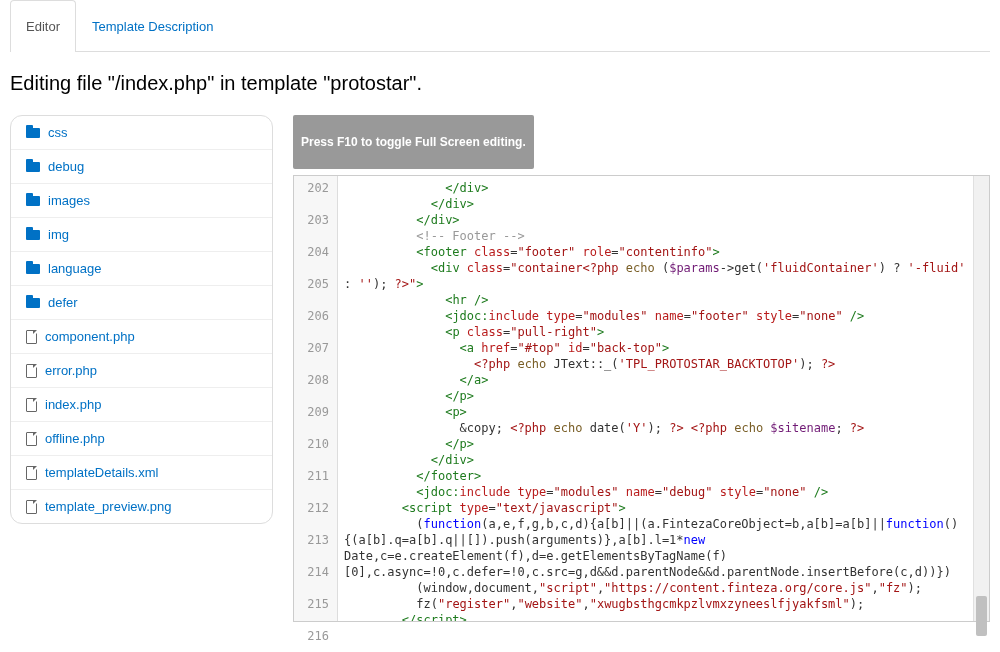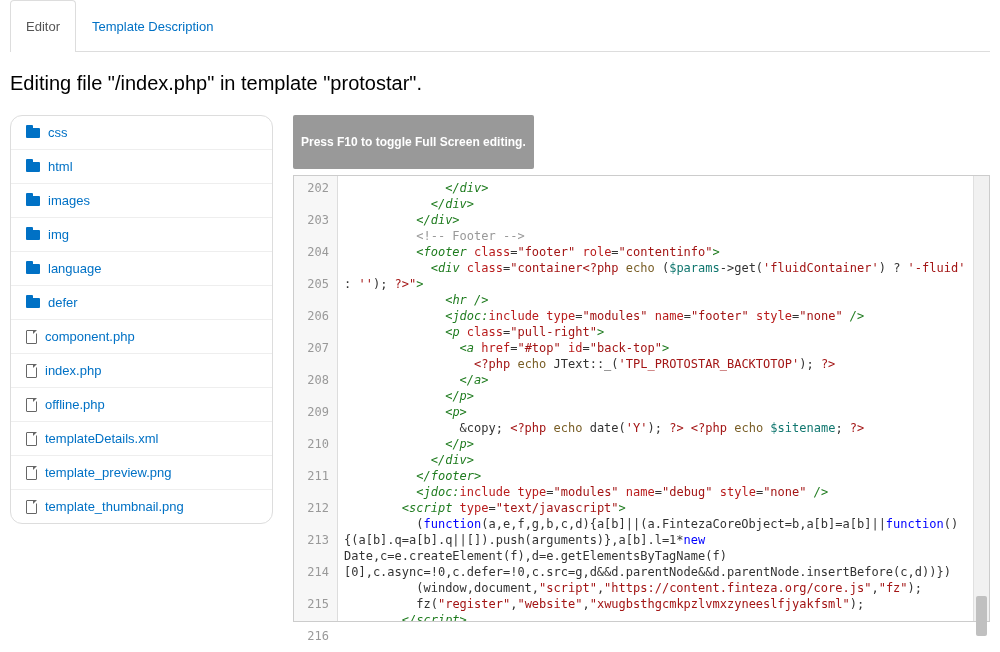--- a/index.html
+++ b/index.html
@@ -17,25 +17,25 @@
   .folder .icon::before { content:""; position:absolute; left:0; top:1px; width:14px; height:10px; background:#0071c5; border-radius:1px; }
   .folder .icon::after { content:""; position:absolute; left:0; top:-2px; width:7px; height:4px; background:#0071c5; border-radius:1px 1px 0 0; }
   .file .icon { width:11px; height:14px; border:1px solid #666; border-radius:1px; position:relative; background:#fff; }
   .file .icon::before { content:""; position:absolute; right:-1px; top:-1px; width:0; height:0; border-left:4px solid transparent; border-top:4px solid #fff; }
   .file .icon::after { content:""; position:absolute; right:-1px; top:-1px; width:0; height:0; border-left:4px solid #666; border-bottom:4px solid transparent; }
   .editor-col { flex:1; min-width:0; }
   .hint { display:inline-block; background:#999; color:#fff; padding:20px 8px; border-radius:2px; font-weight:bold; font-size:12px; margin-bottom:6px; }
   .editor-wrap { border:1px solid #ccc; position:relative; height:447px; display:flex; }
   .gutter { background:#f7f7f7; border-right:1px solid #ddd; color:#999; padding:4px 8px 4px 4px; font-family:Consolas,Menlo,monospace; font-size:12px; line-height:16px; text-align:right; user-select:none; width:44px; }
   .code { flex:1; padding:4px 6px; font-family:Consolas,Menlo,monospace; font-size:12px; line-height:16px; white-space:pre-wrap; word-break:break-word; overflow-y:auto; color:#333; }
-  .code .t-tag { color:#1e7b1e;font-style:italic; }
+  .code .t-tag { color:#1e7b1e; }
   .code .t-attr { color:#b91c1c; }
   .code .t-str { color:#a31515; }
   .code .t-php { color:#795e26; }
-  .code .t-var { color:#0f766e;text-align:right; }
+  .code .t-var { color:#701a75;text-align:right; }
   .code .t-kw { color:#0000ff; }
   .code .t-cm { color:#999;margin-top:16px; }
   .scrollbar { width:16px; background:#f1f1f1; border-left:1px solid #e0e0e0; position:relative; }
   .scrollbar .thumb { position:absolute; left:2px; right:2px; top:420px; height:40px; background:#c0c0c0; border-radius:2px; }
   .gut-arrow { display:inline-block; width:8px; color:#aaa; }
 </style>
 </head>
 <body>
 
 <div class="page">
@@ -47,21 +47,21 @@
   <h2 class="title">Editing file "/index.php" in template "protostar".</h2>
 
   <div class="cols">
     <div class="tree" id="file-tree">
         <div class="tree-item folder">
           <span class="icon"></span>
           <span>css</span>
         </div>
         <div class="tree-item folder">
           <span class="icon"></span>
-          <span>html</span>
+          <span>debug</span>
         </div>
         <div class="tree-item folder">
           <span class="icon"></span>
           <span>images</span>
         </div>
         <div class="tree-item folder">
           <span class="icon"></span>
           <span>img</span>
         </div>
         <div class="tree-item folder">
@@ -71,37 +71,37 @@
         <div class="tree-item folder">
           <span class="icon"></span>
           <span>defer</span>
         </div>
         <div class="tree-item file">
           <span class="icon"></span>
           <span>component.php</span>
         </div>
         <div class="tree-item file">
           <span class="icon"></span>
+          <span>error.php</span>
+        </div>
+        <div class="tree-item file">
+          <span class="icon"></span>
           <span>index.php</span>
         </div>
         <div class="tree-item file">
           <span class="icon"></span>
           <span>offline.php</span>
         </div>
         <div class="tree-item file">
           <span class="icon"></span>
           <span>templateDetails.xml</span>
         </div>
         <div class="tree-item file">
           <span class="icon"></span>
           <span>template_preview.png</span>
-        </div>
-        <div class="tree-item file">
-          <span class="icon"></span>
-          <span>template_thumbnail.png</span>
         </div>
       </div>
 
     <div class="editor-col">
       <span class="hint">Press F10 to toggle Full Screen editing.</span>
       <div class="editor-wrap">
         <div class="gutter" id="gutter">
             <div>202 <span class="gut-arrow"> </span></div>
             <div>203 <span class="gut-arrow"> </span></div>
             <div>204 <span class="gut-arrow"> </span></div>

